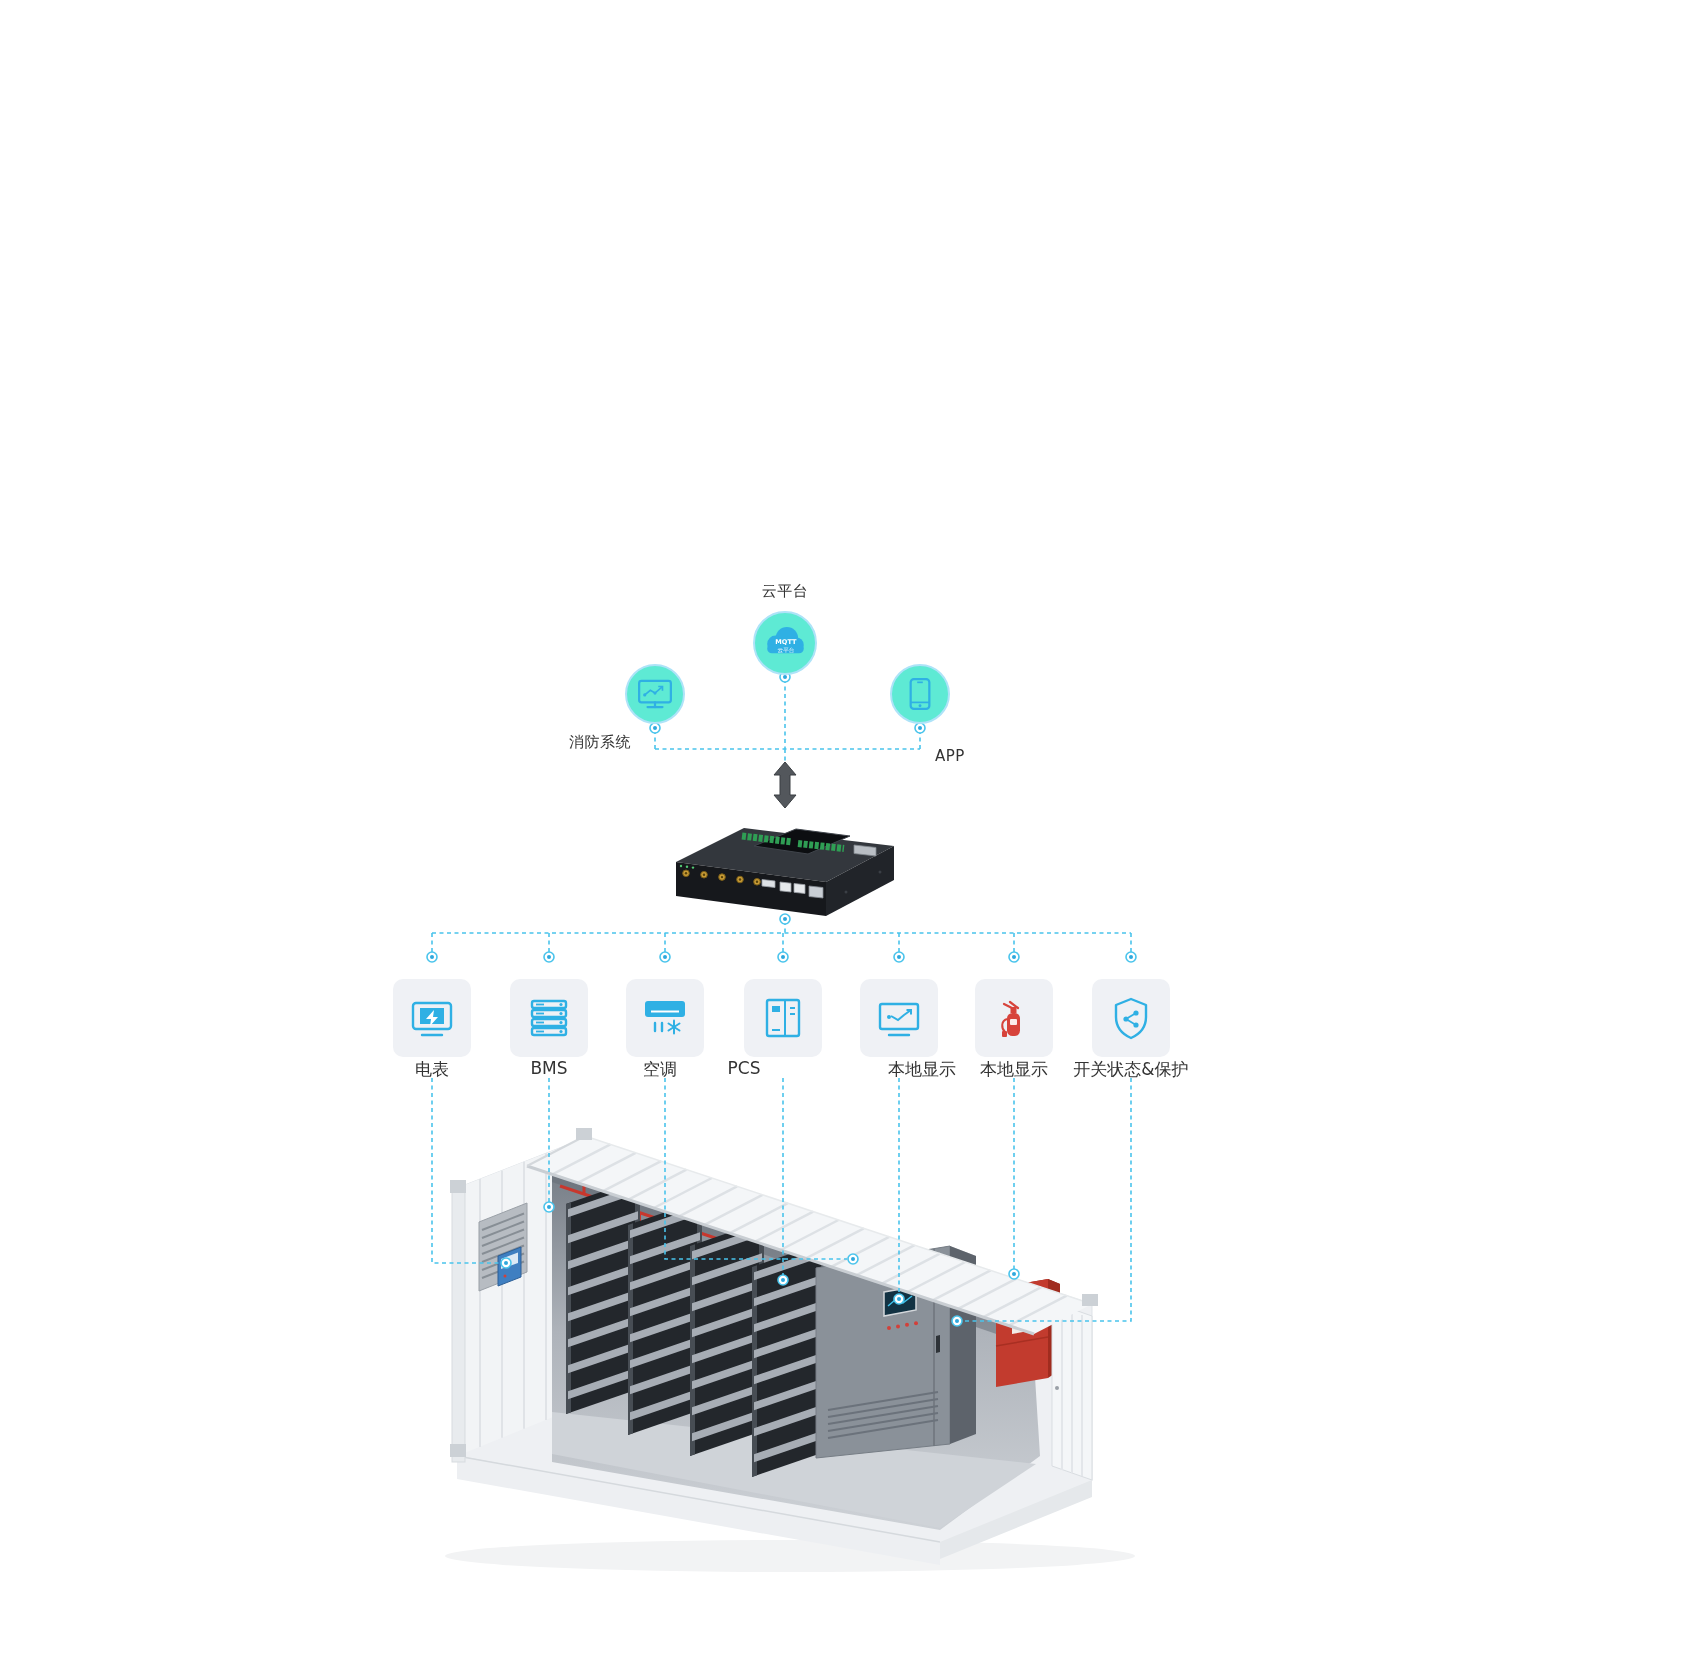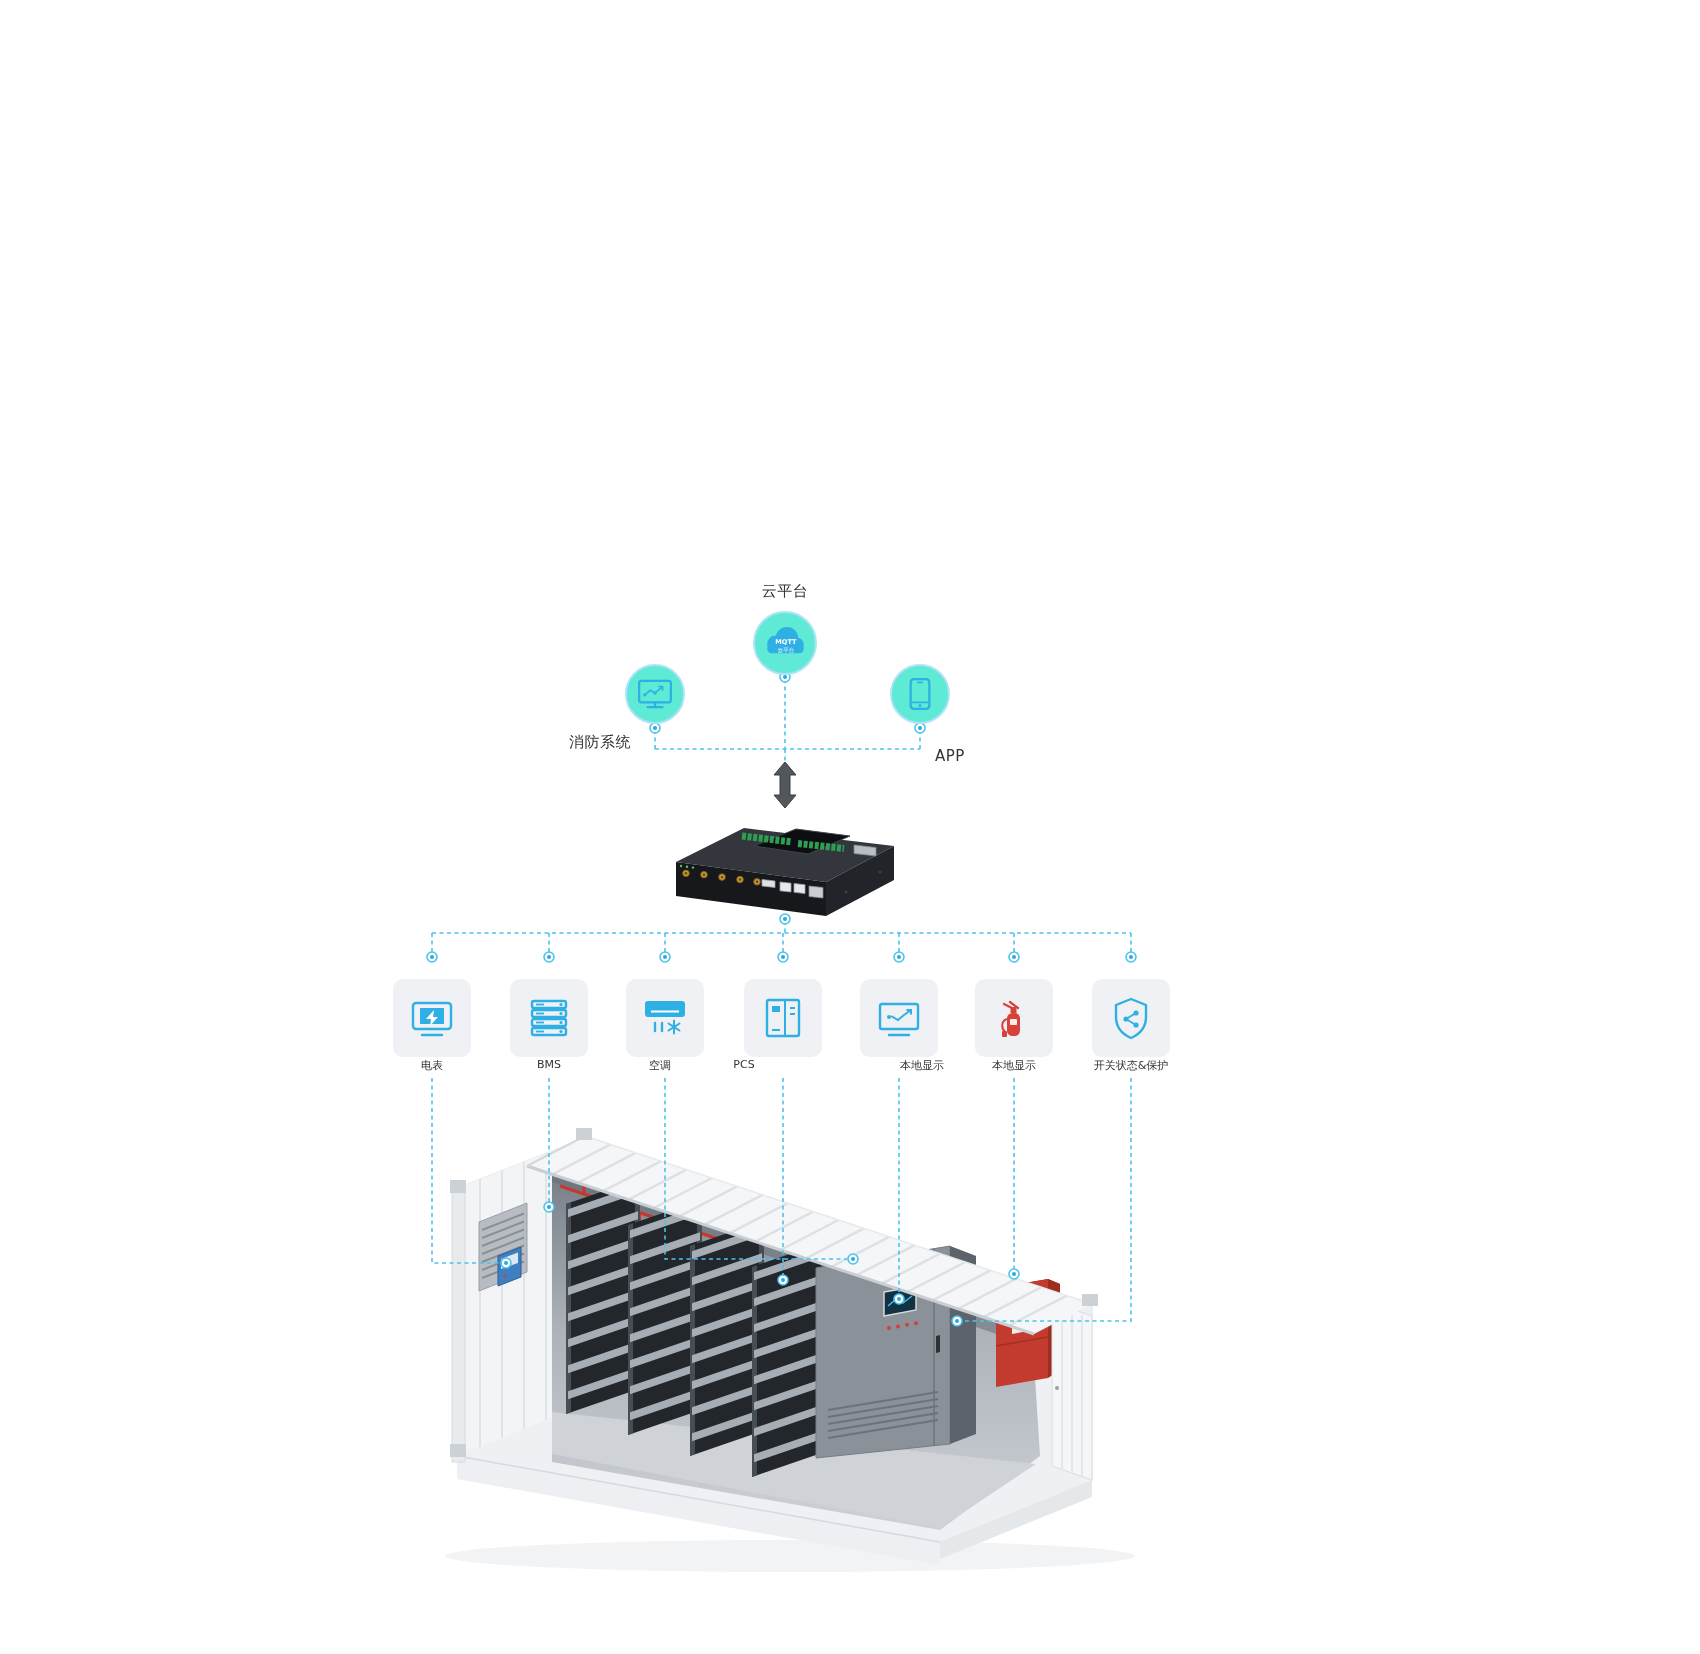--- a/index.html
+++ b/index.html
@@ -4,21 +4,21 @@
 <style>
   *{margin:0;padding:0;box-sizing:border-box}
   body{background:#ffffff;font-family:"DejaVu Sans","Liberation Sans",sans-serif}
   .canvas{position:relative;width:1700px;height:1654px;background:#ffffff;margin:16px auto;overflow:hidden}
   .layer{position:absolute;left:0;top:0;width:1700px;height:1654px}
   .lbl{position:absolute;color:#333333;font-size:15px;font-weight:500;text-align:center;letter-spacing:.5px;line-height:18px}
   .circle-icon{position:absolute;background:#5eead4;border:2px solid #aee3f8;border-radius:50%}
   .circle-icon svg{width:100%;height:100%;display:block}
   .dev-box{position:absolute;top:963px;width:78px;height:78px;background:#eff1f5;border-radius:10px;display:flex;align-items:center;justify-content:center}
   .dev-box svg{width:52px;height:52px;display:block}
-  .dev-lbl{position:absolute;top:1042px;color:#333333;font-size:11px;font-weight:500;text-align:center}
+  .dev-lbl{position:absolute;top:1042px;color:#333333;font-size:17px;font-weight:500;text-align:center}
   .dash{fill:none;stroke:#4ac4ec;stroke-width:1.6;stroke-dasharray:4 3.5}
   .n-o{fill:#fff;stroke:#4ac4ec;stroke-width:1.6}
   .n-i{fill:#2fa8dd}
   .blu{stroke:#2fb0e4;fill:none;stroke-width:2.4;stroke-linecap:round;stroke-linejoin:round}
   .blu-f{fill:#2fb0e4;stroke:none}
 </style>
 </head>
 <body>
 
 <div class="canvas">

